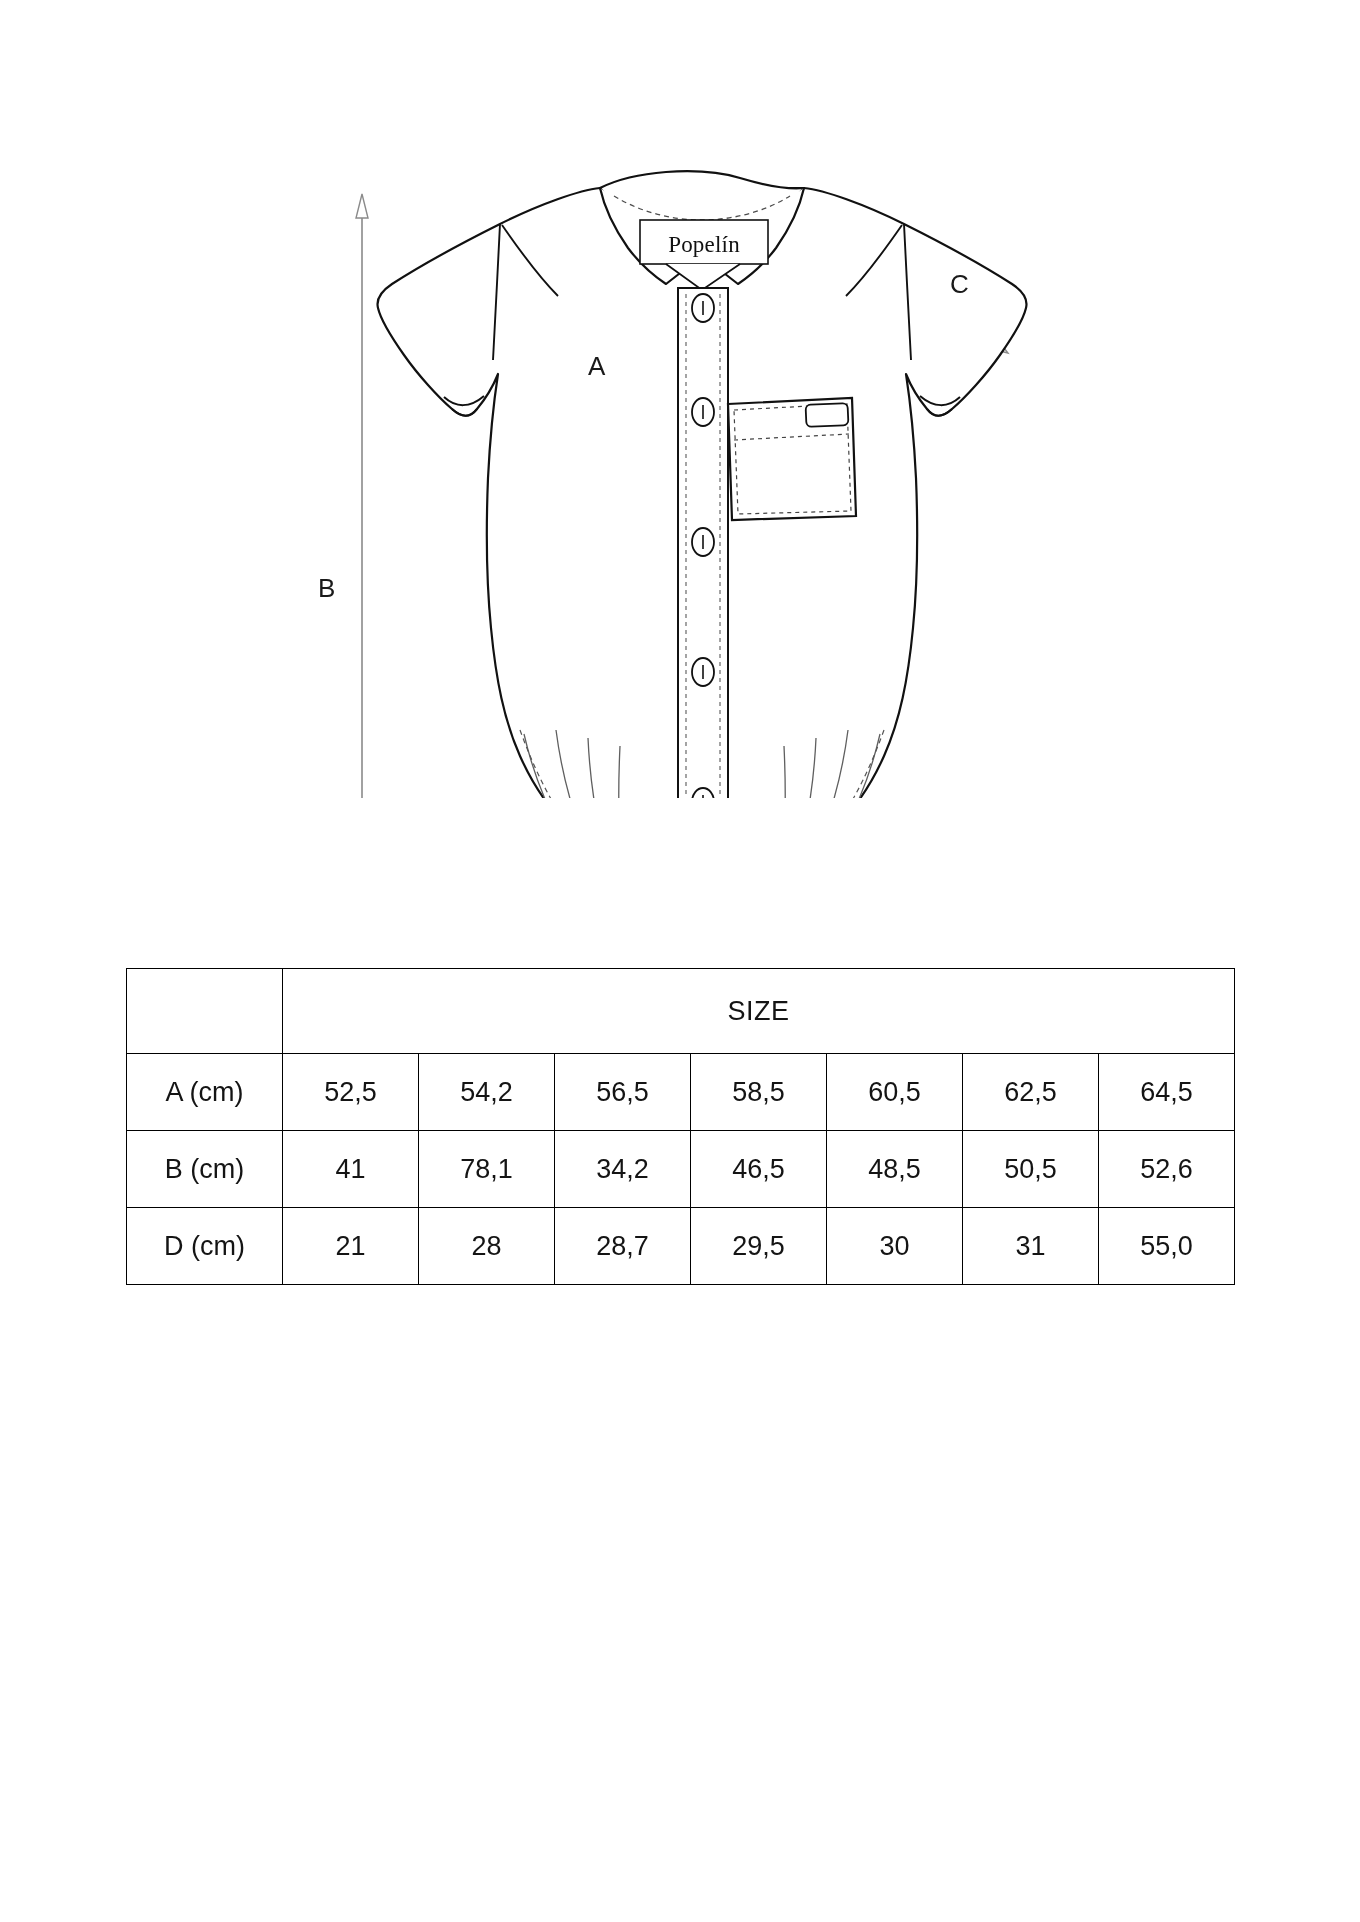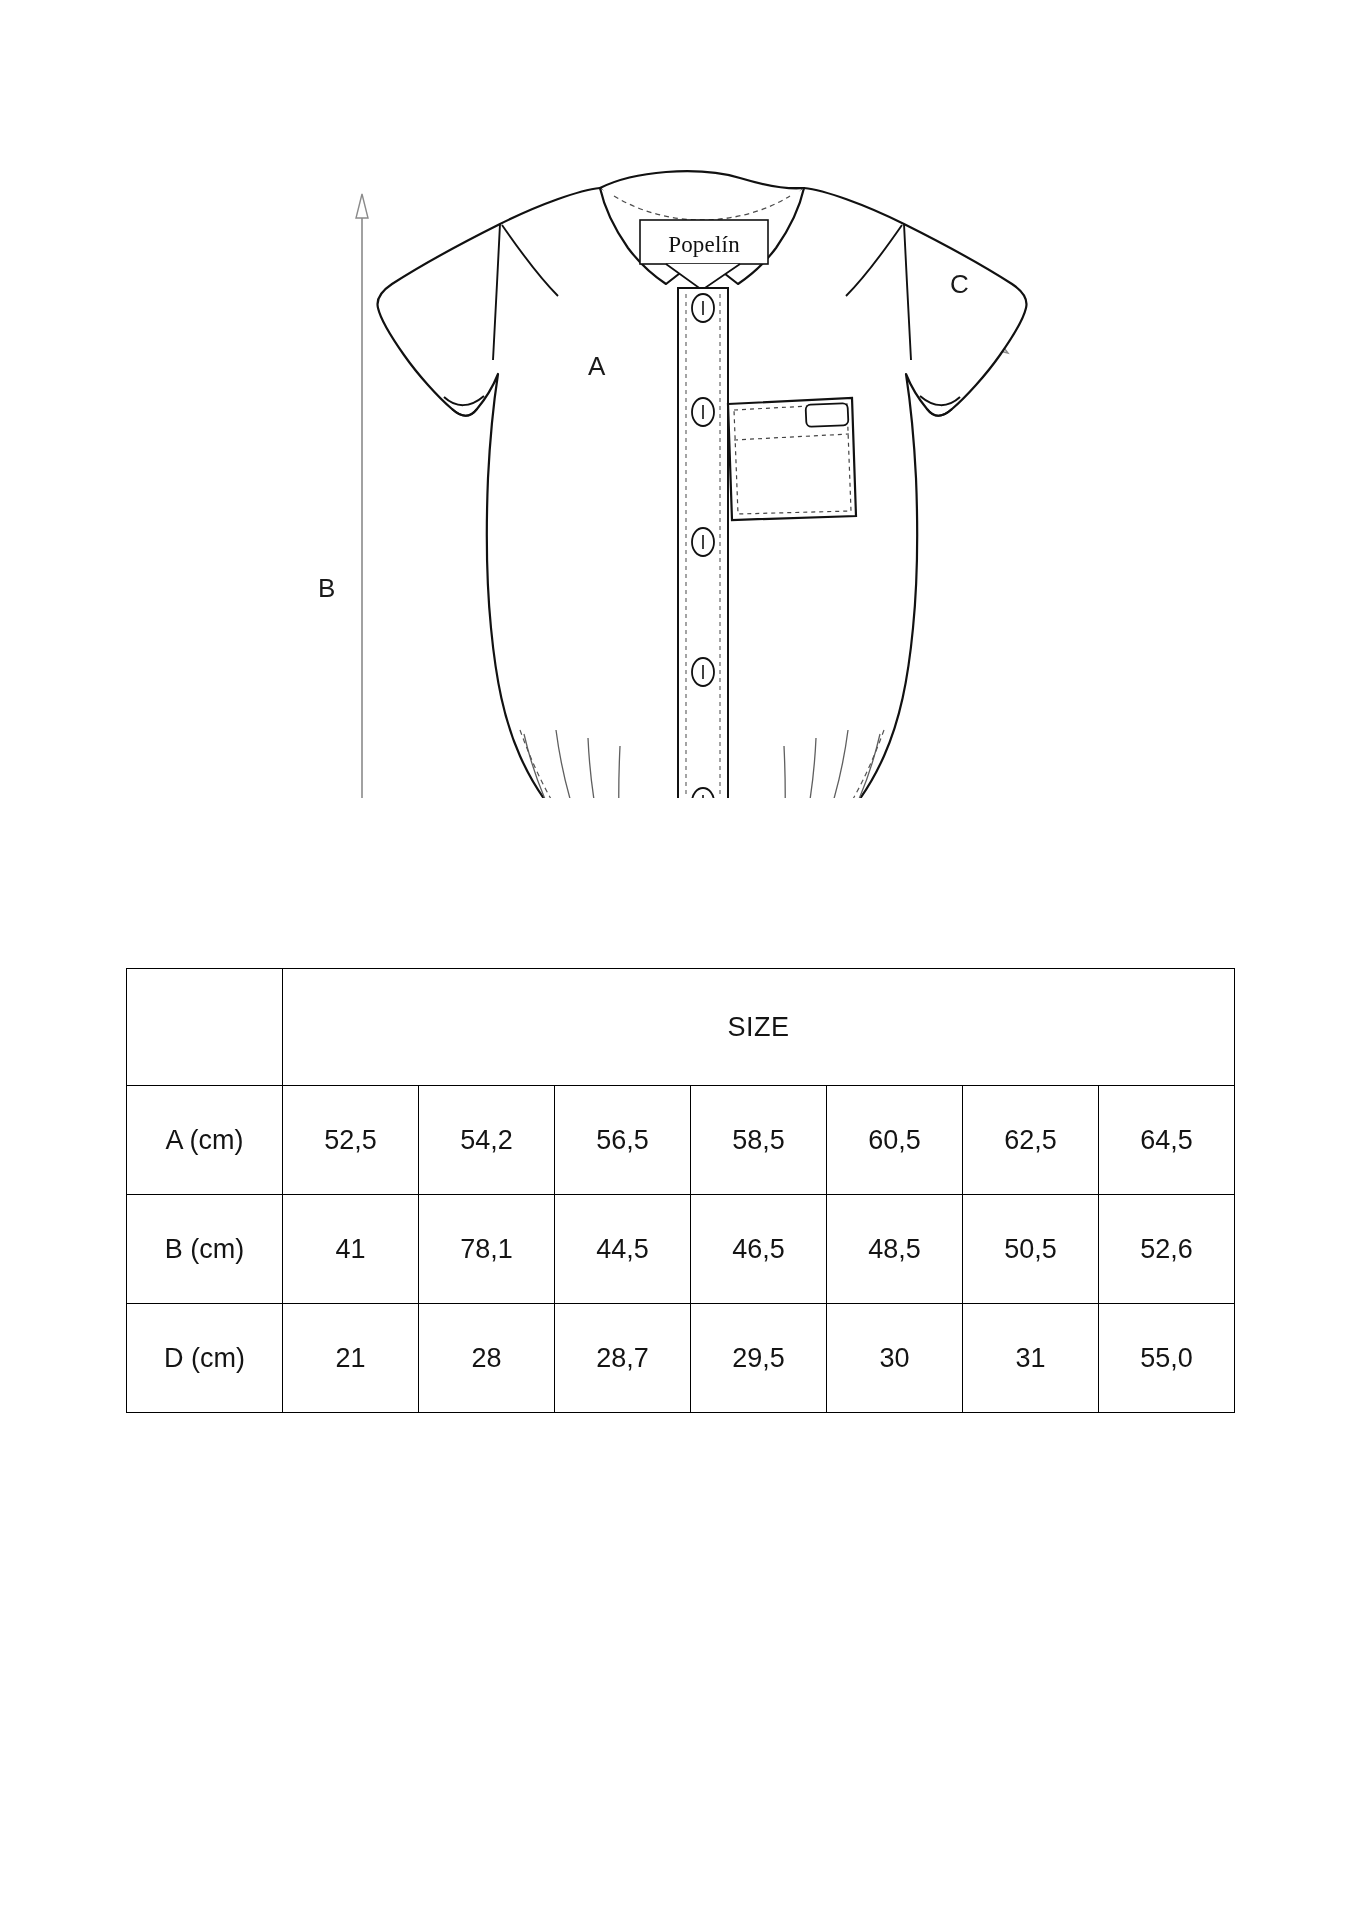--- a/index.html
+++ b/index.html
@@ -56,21 +56,21 @@
     width: 1108px;
     font-family: "Liberation Sans", sans-serif;
   }
   table.size-table td, table.size-table th {
     border: 1.6px solid #000000;
     text-align: center;
     vertical-align: middle;
     font-weight: normal;
     font-size: 27px;
     color: #141414;
-    padding: 16px;
+    padding: 0;
   }
   
   col.rowlab { width: 156px; }
   col.sizecol { width: 136px; }
 
   td.corner-blank {
     border: none;
   }
   td.size-title {
     height: 84px;
@@ -300,21 +300,21 @@
           <td class="data-cell">56,5</td>
           <td class="data-cell">58,5</td>
           <td class="data-cell">60,5</td>
           <td class="data-cell">62,5</td>
           <td class="data-cell">64,5</td>
         </tr>
         <tr>
           <td class="row-label">B (cm)</td>
           <td class="data-cell">41</td>
           <td class="data-cell">78,1</td>
-          <td class="data-cell">44,5</td>
+          <td class="data-cell">34,2</td>
           <td class="data-cell">46,5</td>
           <td class="data-cell">48,5</td>
           <td class="data-cell">50,5</td>
           <td class="data-cell">52,6</td>
         </tr>
         <tr>
           <td class="row-label">D (cm)</td>
           <td class="data-cell">21</td>
           <td class="data-cell">28</td>
           <td class="data-cell">28,7</td>

